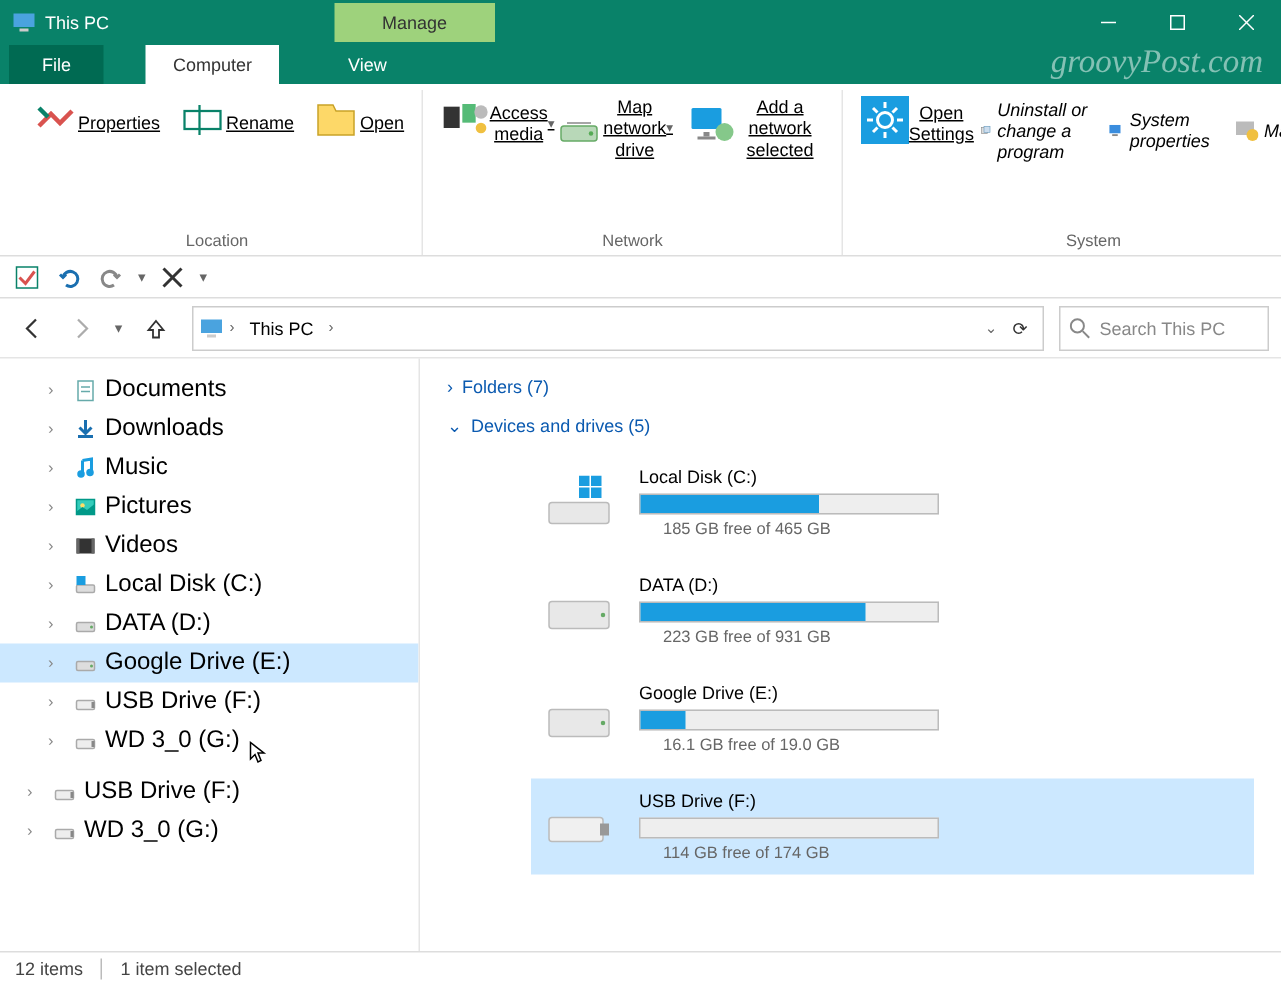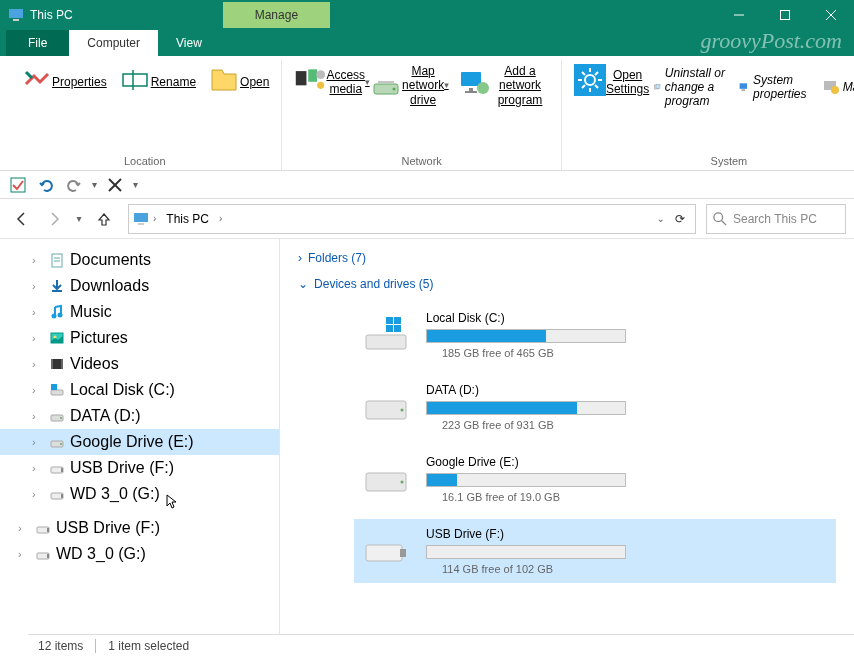--- a/index.html
+++ b/index.html
@@ -5,21 +5,21 @@
 * { margin: 0; padding: 0; box-sizing: border-box; font-family: "Segoe UI", Tahoma, sans-serif; font-size: 12px; }
 body { background: #fff; width: 854px; height: 657px; overflow: hidden; position: relative; }
 
 .titlebar { background: #098269; height: 30px; display: flex; align-items: center; padding: 0 0 0 8px; color: #fff; }
 .titlebar .icon-pc { width: 16px; height: 16px; margin-right: 6px; }
 .titlebar .title { flex: 0 0 auto; font-size: 12px; }
 .titlebar .manage-tab { margin-left: 150px; background: #9ed27c; color: #333; padding: 6px 32px; font-size: 12px; }
 .titlebar .window-controls { margin-left: auto; display: flex; }
 .titlebar .window-controls div { width: 46px; height: 30px; display: flex; align-items: center; justify-content: center; cursor: pointer; }
 
-.tabbar { background: #098269; height: 26px; display: flex; align-items: flex-end; }
+.tabbar { background: #098269; height: 26px; display: flex; align-items: flex-end; gap: 28px; }
 .tabbar .tab { padding: 6px 18px; color: #fff; font-size: 12px; cursor: pointer; }
 .tabbar .tab.file { background: #006a52; color: #fff; padding: 6px 22px; margin-left: 6px; }
 .tabbar .tab.active { background: #fff; color: #333; }
 
 .ribbon { background: #fff; border-bottom: 1px solid #ddd; height: 115px; display: flex; padding: 4px 0 0 8px; }
 .ribbon-group { display: flex; flex-direction: column; align-items: center; border-right: 1px solid #e5e5e5; padding: 0 6px; }
 .ribbon-group-items { display: flex; flex: 1; align-items: flex-start; }
 .ribbon-group-label { font-size: 11px; color: #666; padding: 3px 0; }
 .ribbon-item { display: flex; align-items: center; justify-content: flex-start; padding: 4px 6px; cursor: pointer; text-align: center; font-size: 11px; min-width: 50px; text-decoration: underline; }
 .ribbon-item .ribbon-icon { width: 32px; height: 32px; margin-bottom: 4px; display: flex; align-items: center; justify-content: center; }
@@ -54,21 +54,21 @@
 .drive-list { padding-left: 56px; }
 .drive-item { display: flex; align-items: center; gap: 16px; padding: 8px; margin-bottom: 8px; }
 .drive-item.selected { background: #cce8ff; }
 .drive-icon { width: 48px; height: 36px; }
 .drive-info { flex: 1; }
 .drive-name { font-size: 12px; margin-bottom: 4px; }
 .drive-bar { width: 200px; height: 14px; border: 1px solid #bbb; background: #eee; margin-bottom: 4px; position: relative; }
 .drive-bar-fill { height: 100%; background: #1a9de0; }
 .drive-status { font-size: 11px; color: #666; margin-left: 16px; }
 
-.statusbar { position: absolute; bottom: 0; left: 0; right: 0; height: 23px; border-top: 1px solid #ddd; display: flex; align-items: center; padding: 0 10px; gap: 12px; font-size: 12px; color: #444; background: #fff; margin-left: 28px; }
+.statusbar { position: absolute; bottom: 0; left: 0; right: 0; height: 23px; border-top: 1px solid #ddd; display: flex; align-items: center; padding: 0 10px; gap: 12px; font-size: 12px; color: #444; background: #fff; }
 .statusbar .sep { border-left: 1px solid #bbb; height: 14px; }
 
 .watermark { position: absolute; top: 28px; right: 12px; color: rgba(255,255,255,0.5); font-size: 22px; font-style: italic; font-family: Georgia, serif; pointer-events: none; }
 
 .cursor-arrow { position: absolute; left: 166px; top: 494px; width: 16px; height: 16px; pointer-events: none; }
 </style>
 </head>
 <body>
 
 <div class="titlebar">
@@ -166,21 +166,21 @@
       </div>
       <div class="ribbon-item">
         <div class="ribbon-icon">
             <svg width="32" height="32" viewBox="0 0 32 32">
               <rect x="2" y="4" width="20" height="14" fill="#1a9de0" rx="1"></rect>
               <rect x="10" y="20" width="4" height="3" fill="#888"></rect>
               <rect x="6" y="23" width="12" height="2" fill="#888"></rect>
               <circle cx="24" cy="20" r="6" fill="#85c88a"></circle>
             </svg>
           </div>
-        <span>Add a network program</span>
+        <span>Add a network selected</span>
       </div>
     </div>
     <div class="ribbon-group-label">Network</div>
   </div>
 
   <div class="ribbon-group">
     <div class="ribbon-group-items">
       <div class="ribbon-item">
         <div class="ribbon-icon">
             <svg width="32" height="32" viewBox="0 0 32 32">
@@ -484,21 +484,21 @@
         <div class="drive-item selected">
           <svg class="drive-icon" viewBox="0 0 48 36">
             <rect x="4" y="12" width="36" height="16" rx="2" fill="#f0f0f0" stroke="#bbb"></rect>
             <rect x="38" y="16" width="6" height="8" fill="#999"></rect>
           </svg>
           <div class="drive-info">
             <div class="drive-name">USB Drive (F:)</div>
             <div class="drive-bar">
               <div class="drive-bar-fill" style="width:0%"></div>
             </div>
-            <div class="drive-status">114 GB free of 102 GB</div>
+            <div class="drive-status">114 GB free of 174 GB</div>
           </div>
         </div>
       </div>
   </div>
 </div>
 
 <div class="statusbar">
   <span>12 items</span>
   <span class="sep"></span>
   <span>1 item selected</span>

